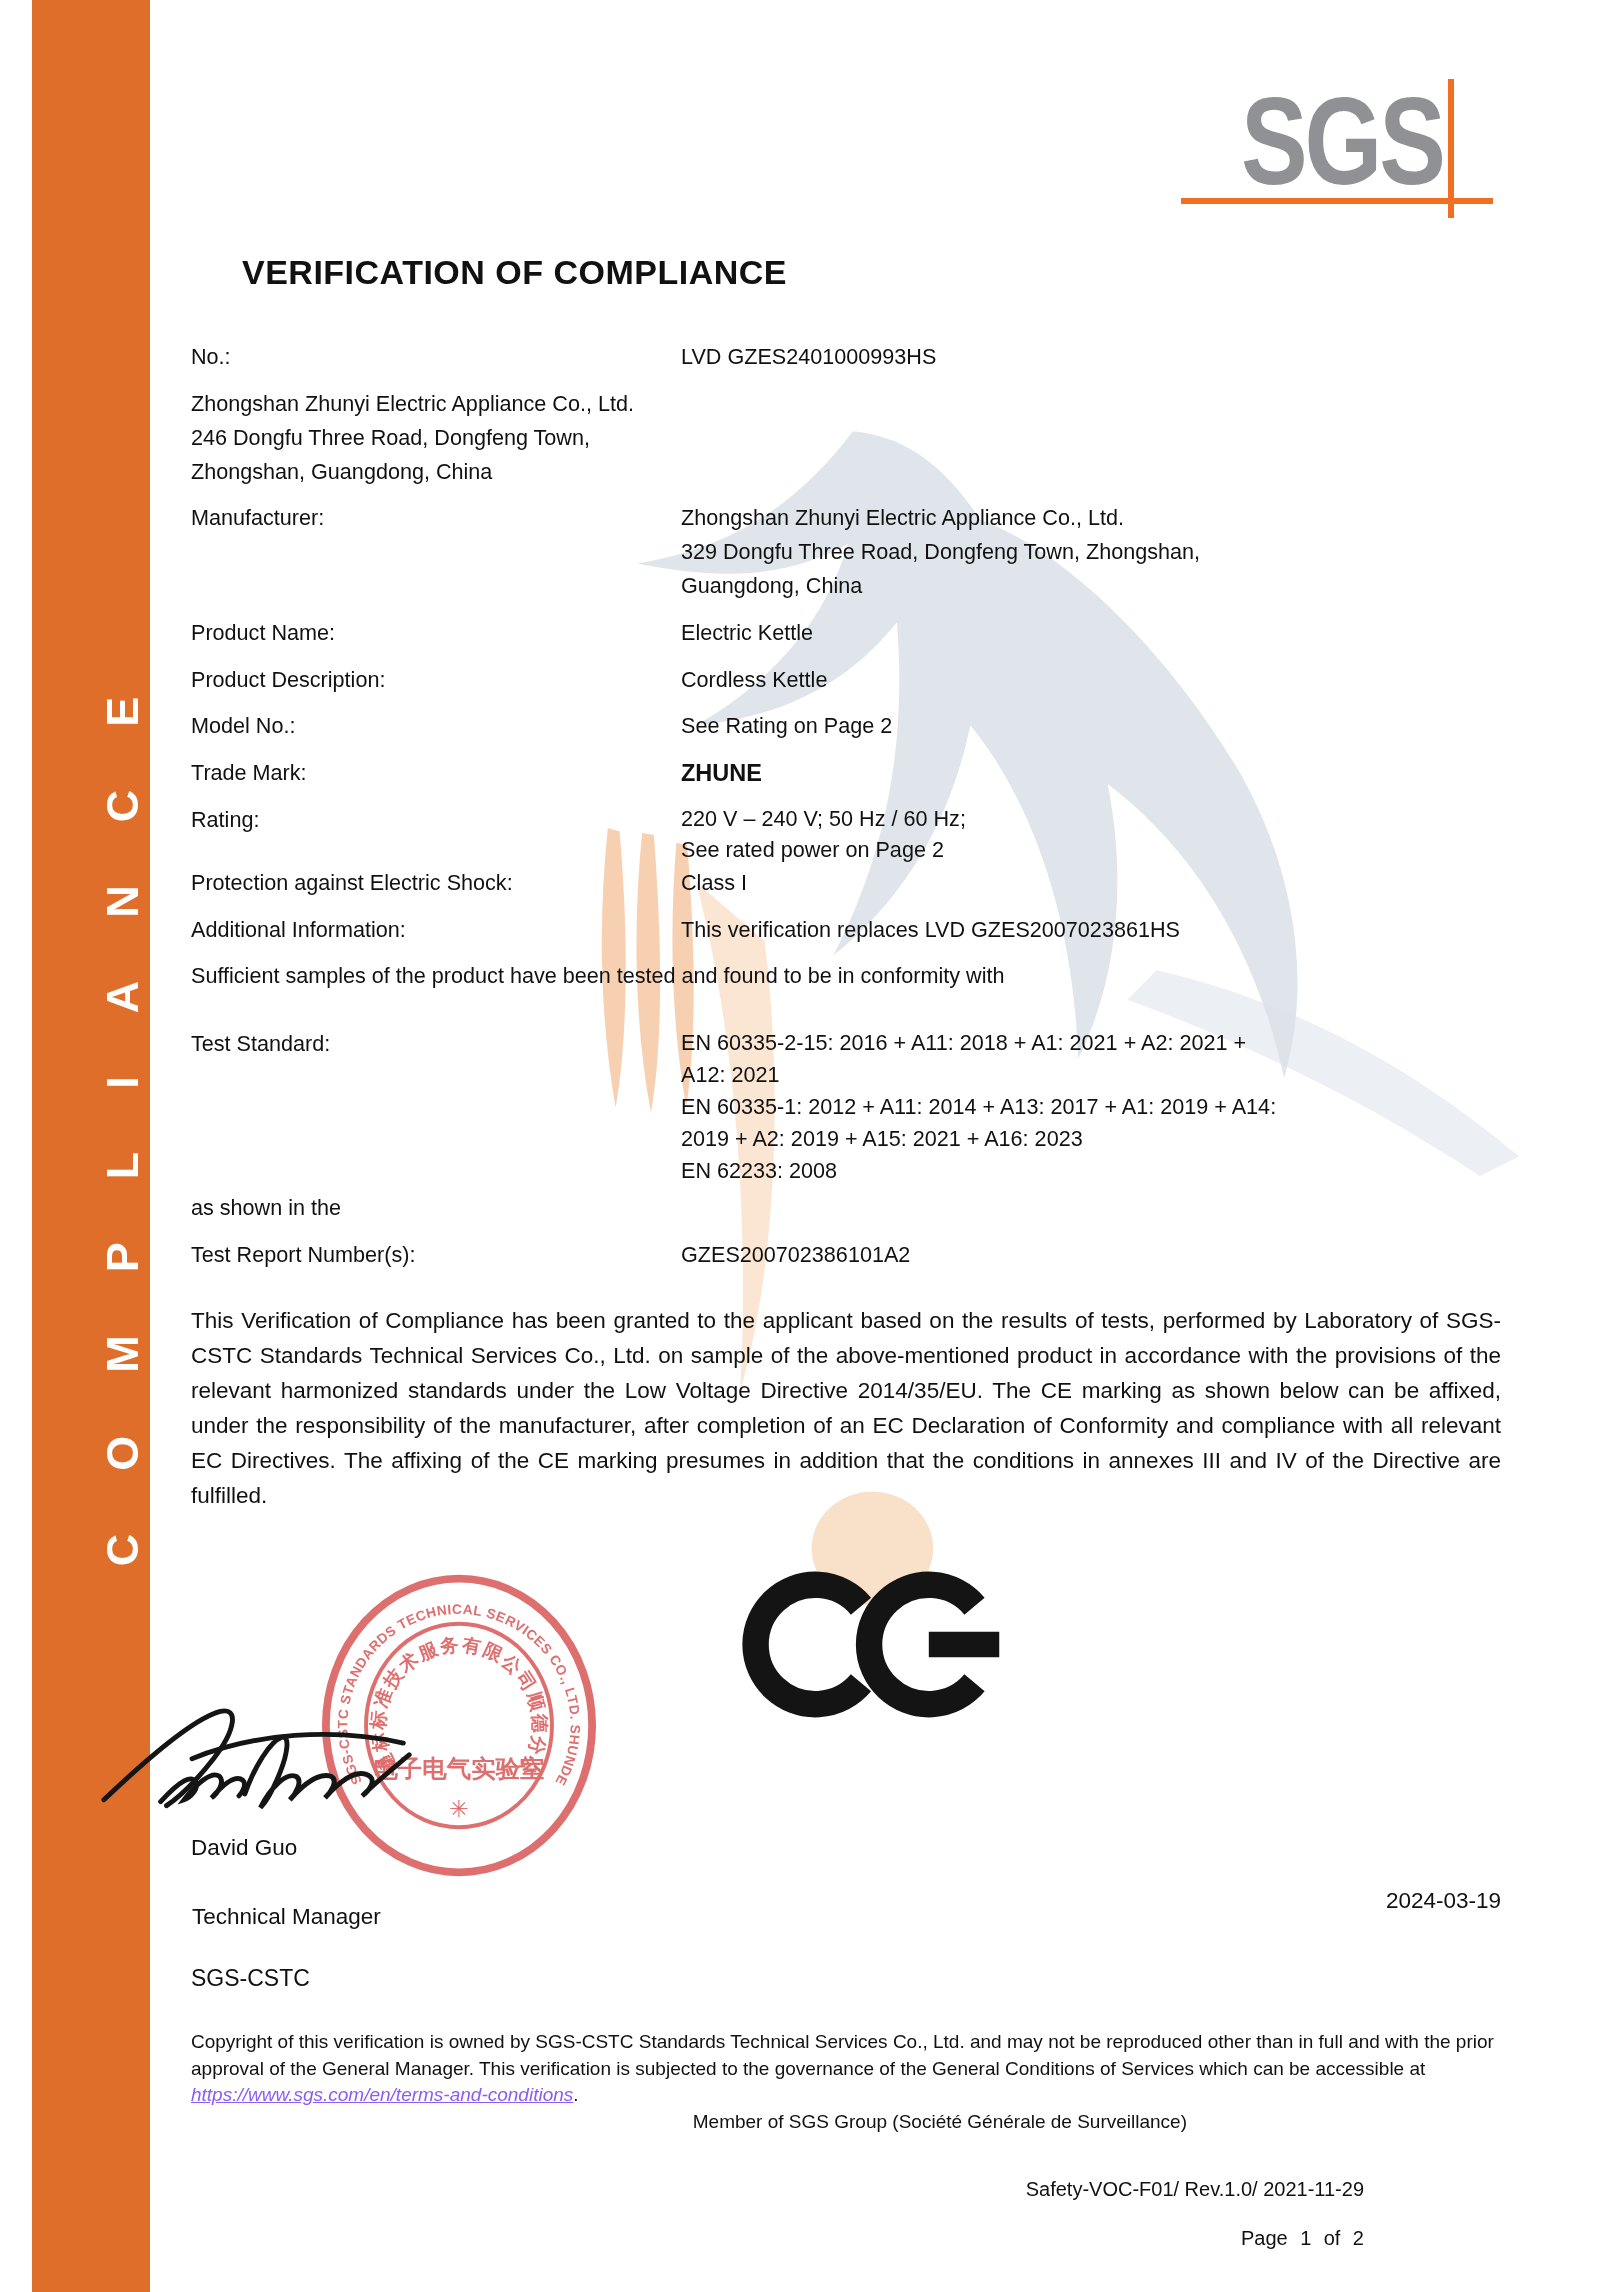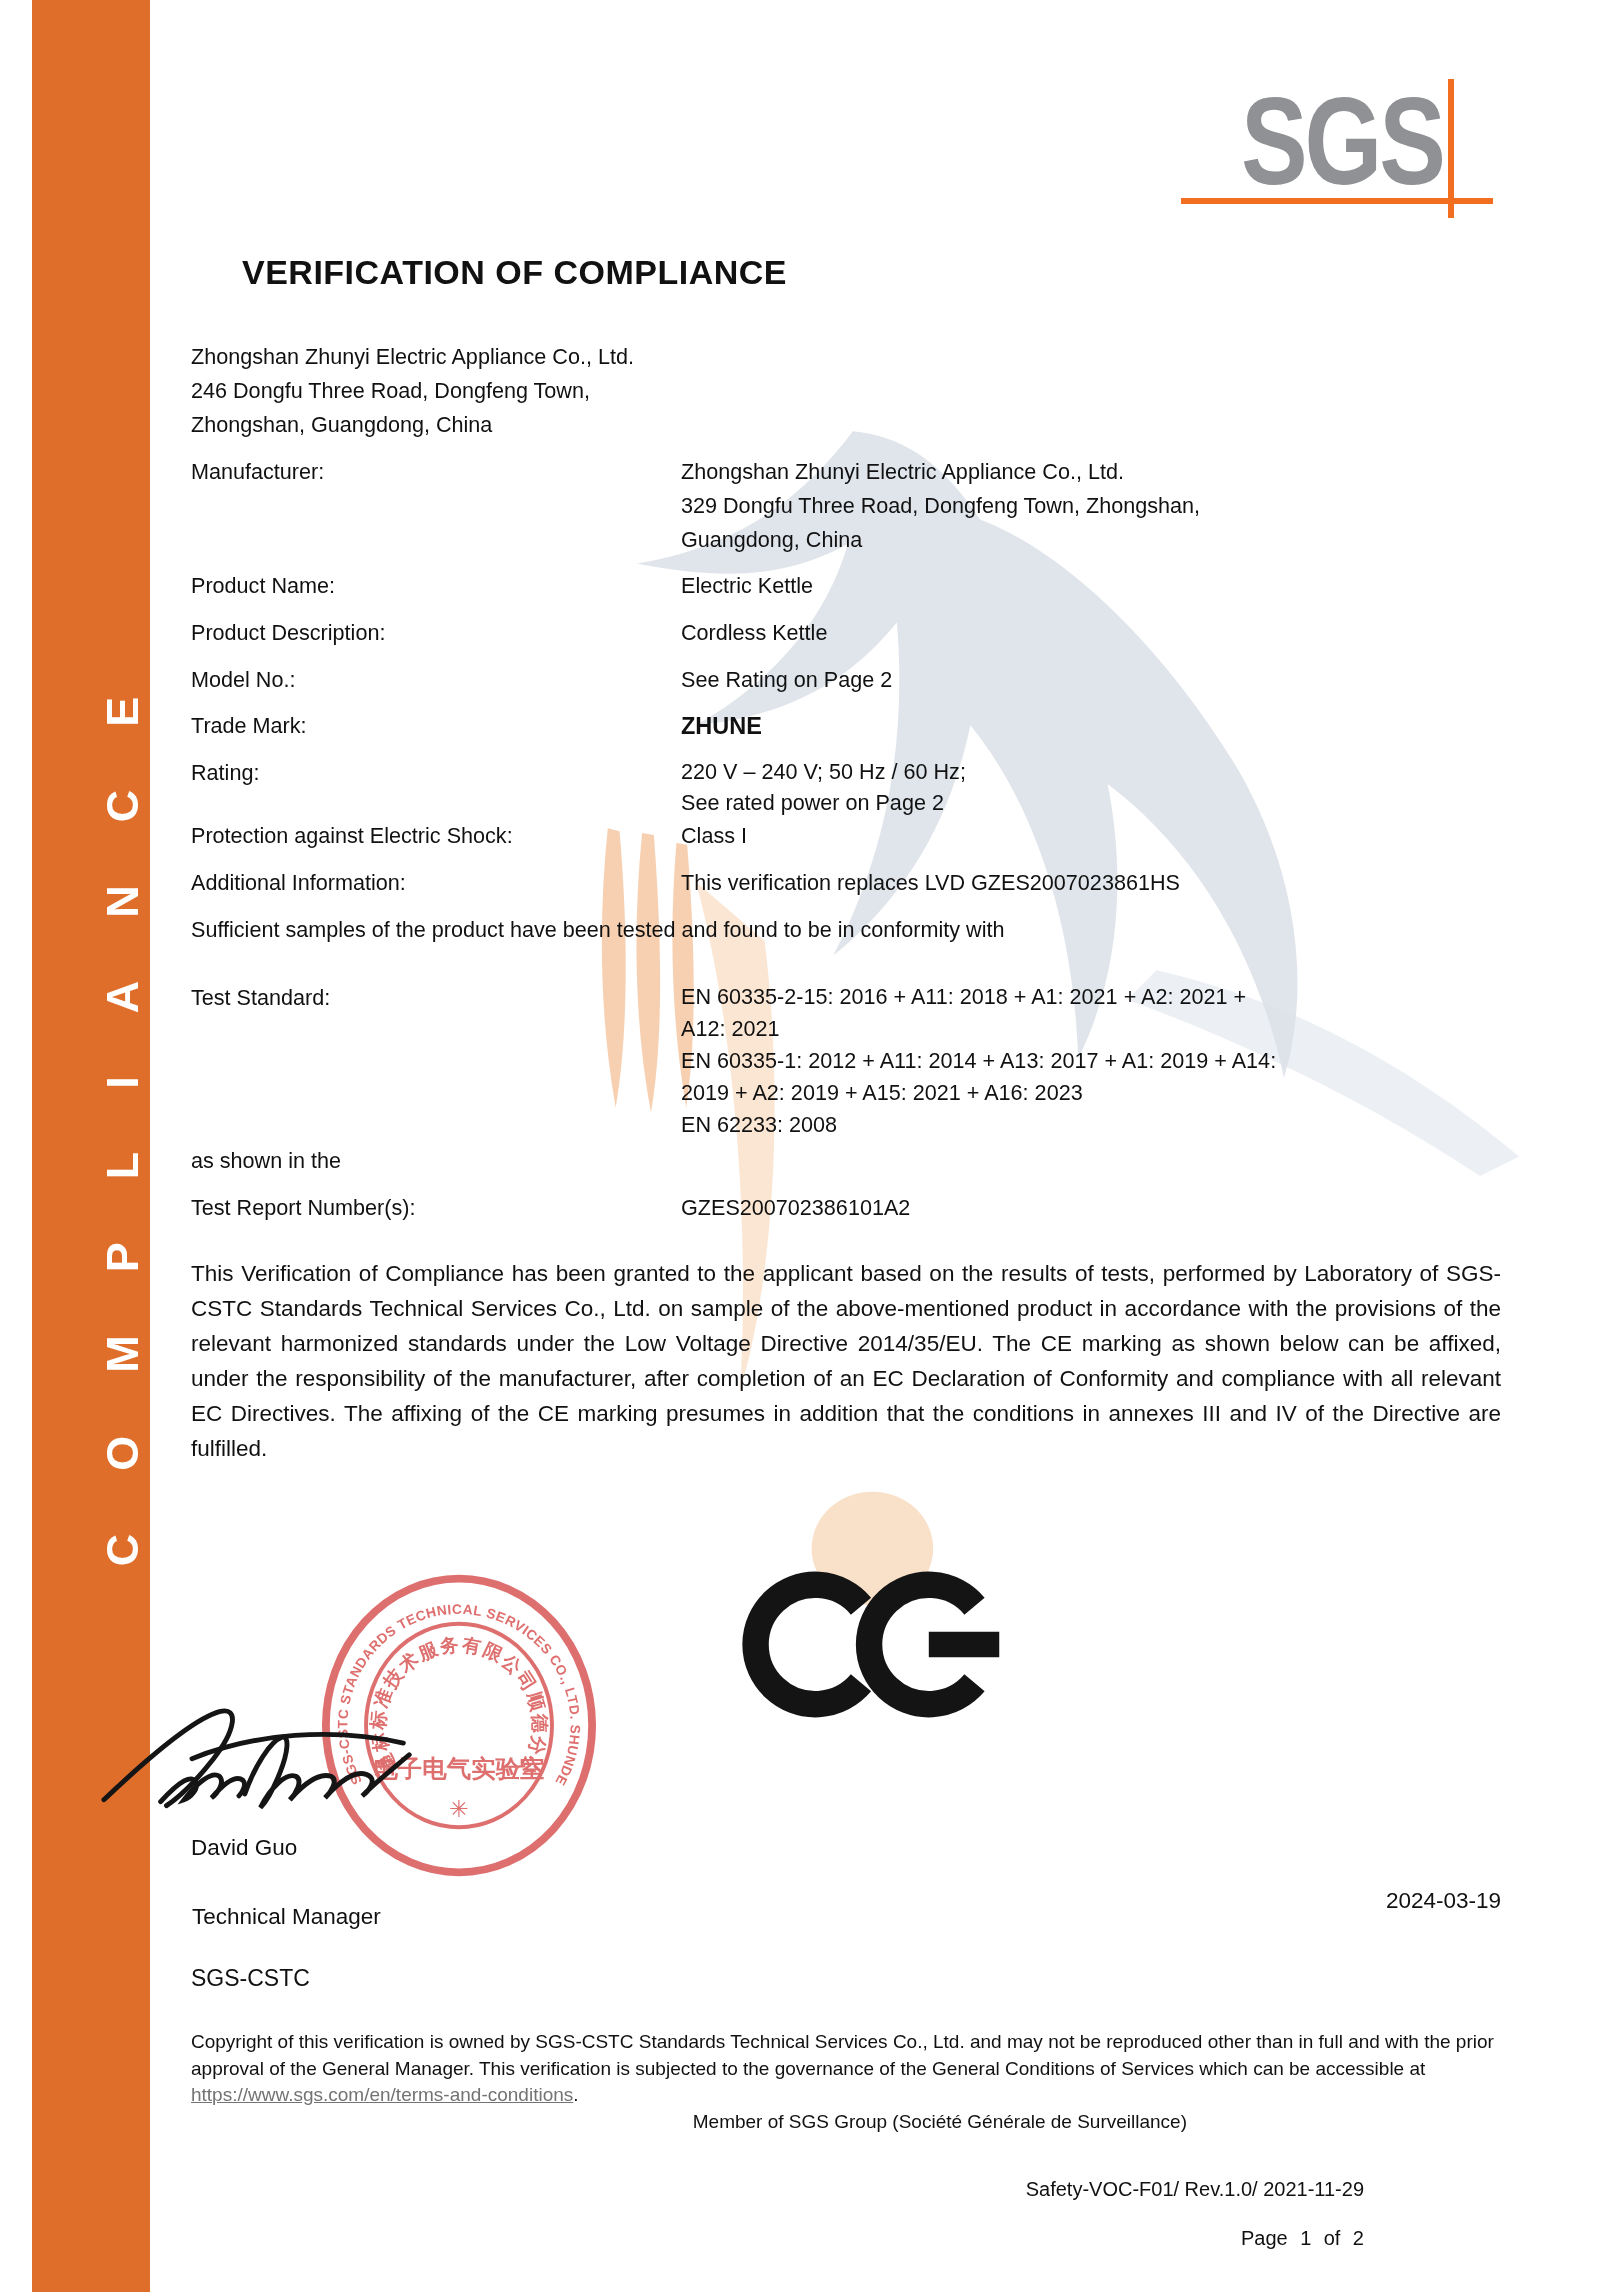--- a/index.html
+++ b/index.html
@@ -46,21 +46,21 @@
   .ce-svg { position:absolute; left:737px; top:1566px; z-index:2; }
   .stamp-svg { position:absolute; left:312px; top:1564px; z-index:3; opacity:.92; }
   .sig-svg { position:absolute; left:98px; top:1698px; z-index:4; }
   
   .signer-name { position:absolute; left:191px; top:1835px; font-size:22.5px; z-index:4; }
   .signer-role { position:absolute; left:192px; top:1904px; font-size:22.5px; z-index:2; }
   .signer-org  { position:absolute; left:191px; top:1965px; font-size:23px; z-index:2; }
   .issue-date  { position:absolute; right:120px; top:1888px; font-size:22.5px; z-index:2; }
   
   .copyright { position:absolute; left:191px; top:2029px; width:1310px; font-size:19px; line-height:26.5px; z-index:2; }
-  .copyright a { color:#737373; text-decoration:underline; }
+  .copyright a { color:#8b5cf6; text-decoration:underline;font-style:italic; }
   .member { text-align:right; padding-right:314px; }
   .doc-ref { position:absolute; right:257px; top:2178px; font-size:20px; z-index:2; }
   .page-num { position:absolute; right:257px; top:2227px; font-size:20px; word-spacing:6.9px; z-index:2; }
 </style>
 </head>
 <body>
 
 <div class="page">
 
   <svg class="watermark" width="980" height="1235" viewBox="0 0 1000 1260">
@@ -82,20 +82,26 @@
   <div>
     <div class="sgs-text">SGS</div>
     <div class="sgs-hline"></div>
     <div class="sgs-vline"></div>
   </div>
 
   <div class="title">VERIFICATION OF COMPLIANCE</div>
 
   <div class="content">
     <div id="fields">
+        <div class="row f-0">
+          <div class="label">No.:</div>
+          <div class="value">
+            <div>LVD GZES2401000993HS</div>
+          </div>
+        </div>
         <div class="row f-1">
           <div class="value">
             <div>Zhongshan Zhunyi Electric Appliance Co., Ltd.</div>
             <div>246 Dongfu Three Road, Dongfeng Town,</div>
             <div>Zhongshan, Guangdong, China</div>
           </div>
         </div>
         <div class="row f-2">
           <div class="label">Manufacturer:</div>
           <div class="value">

